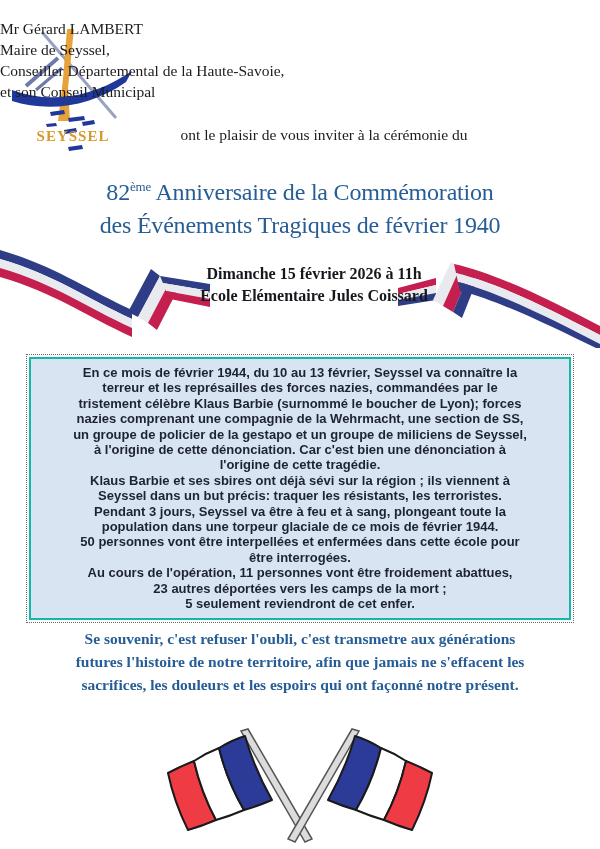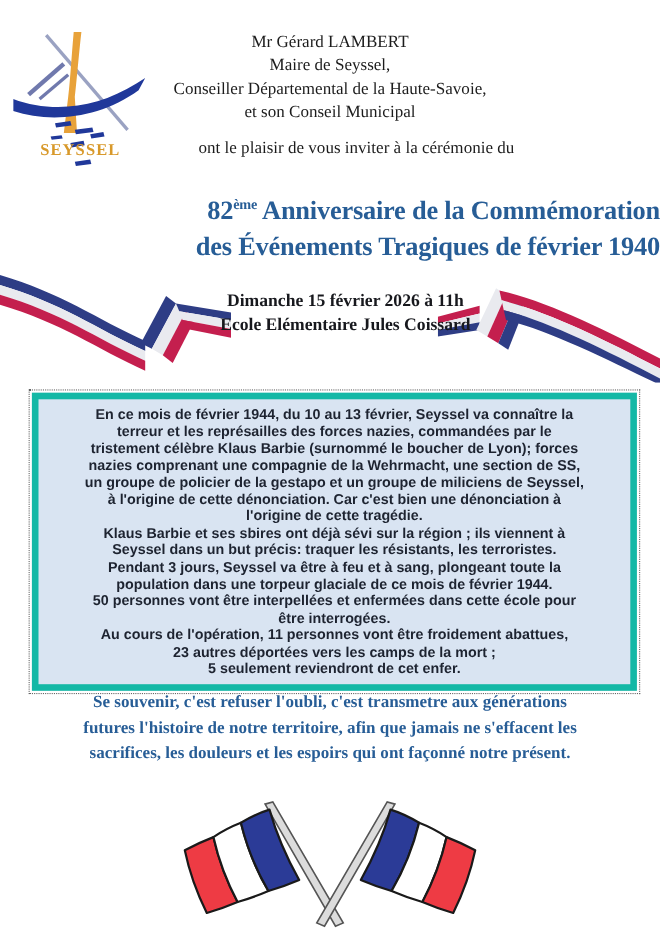--- a/index.html
+++ b/index.html
@@ -1,37 +1,37 @@
 <!DOCTYPE html>
 <html><head>
 <meta charset="utf-8">
 <style>
   html,body{margin:0;padding:0;background:#fff;}
   .page{position:relative;width:600px;height:849px;background:#ffffff;overflow:hidden;
         font-family:"Liberation Serif",serif;}
 
   .logo{position:absolute;left:12px;top:26px;width:122px;height:126px;}
 
-  .header-block{position:absolute;top:28px;left:0;right:0;text-align:center;
+  .header-block{position:absolute;top:18px;left:0;right:0;
     font-size:15.5px;line-height:21px;color:#1c1c1c;white-space:pre-line;}
   .invite-line{position:absolute;top:126px;left:0;right:0;text-align:center;
     font-size:15.5px;color:#1c1c1c;padding-left:48px;}
 
-  .title-block{position:absolute;top:176px;left:0;right:0;text-align:right;
-    color:#275d96;font-weight:bold;font-size:24px;line-height:33px;letter-spacing:-0.2px;}
+  .title-block{position:absolute;top:176px;left:0;right:0;text-align:center;
+    color:#275d96;font-weight:normal;font-size:24px;line-height:33px;letter-spacing:-0.2px;}
   .title-block sup{font-size:13px;line-height:0;}
 
   .ribbon-left{position:absolute;left:0;top:250px;width:210px;height:95px;}
   .ribbon-right{position:absolute;left:398px;top:248px;width:202px;height:100px;}
 
   .event-block{position:absolute;top:263px;left:0;right:0;text-align:center;
     font-weight:bold;font-size:16px;line-height:22px;color:#17181d;white-space:pre-line;margin-left:28px;}
 
   .history-box{position:absolute;top:357px;left:29px;width:518px;
-    background:#d9e4f2;border:6px solid #14b8a6;outline:1px dotted #666;outline-offset:2px;
+    background:#d9e4f2;border:2px solid #14b8a6;outline:1px dotted #666;outline-offset:2px;
     padding:6px 10px;text-align:center;
     font-family:"Liberation Sans",sans-serif;font-weight:bold;
     font-size:13px;line-height:15.4px;color:#1d2330;white-space:pre-line;}
 
   .quote-block{position:absolute;top:627px;left:30px;right:30px;text-align:center;
     color:#275d96;font-weight:bold;font-size:15.5px;line-height:23px;white-space:pre-line;}
 
   .flags{position:absolute;left:50%;transform:translateX(-50%);top:726px;width:300px;height:120px;}
 </style>
 </head>

